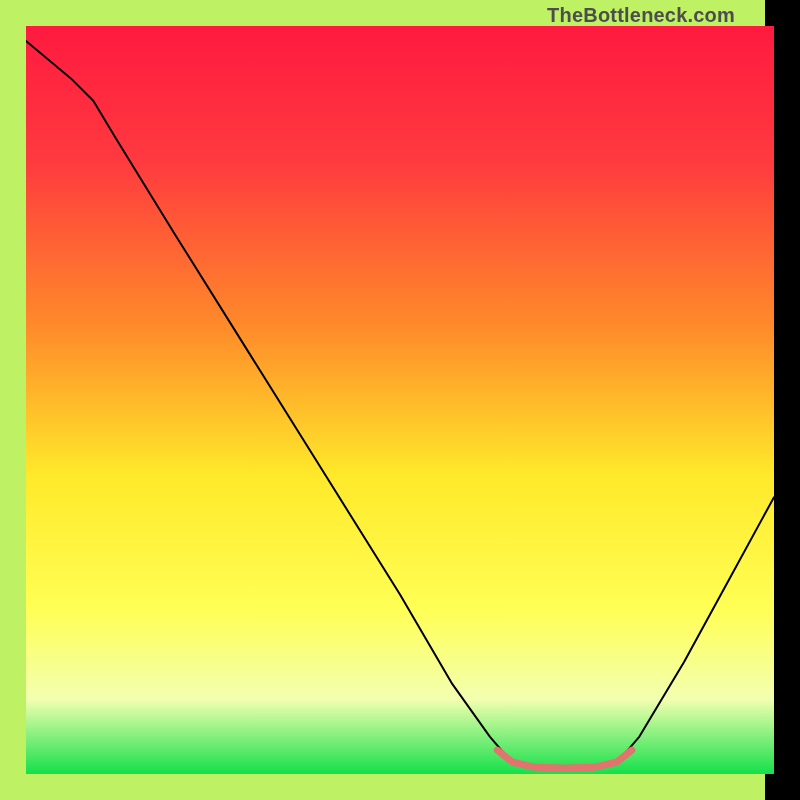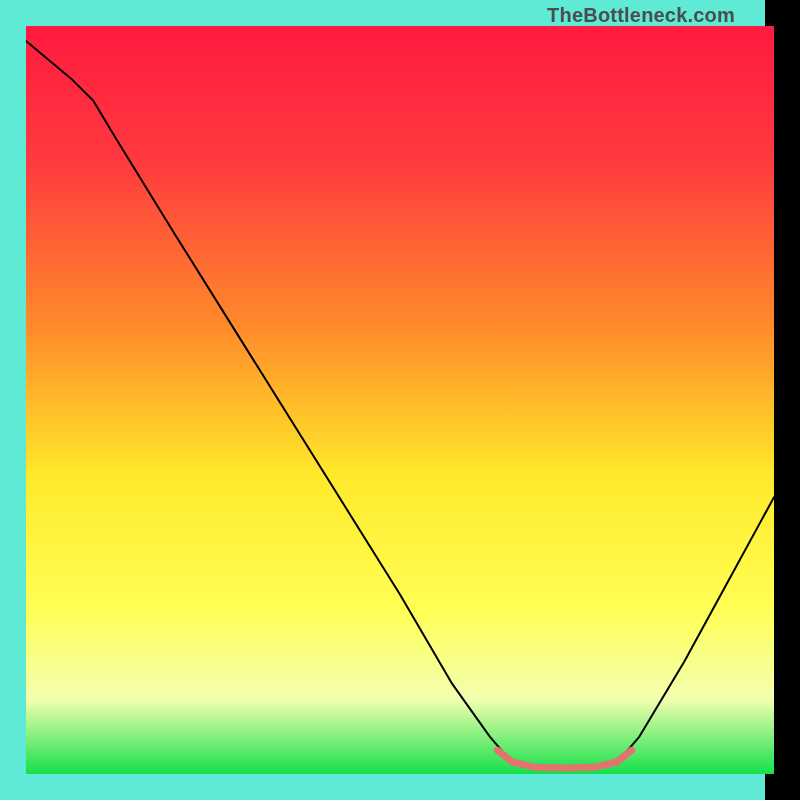--- a/index.html
+++ b/index.html
@@ -1,16 +1,16 @@
 <!DOCTYPE html>
 <html><head>
 <meta charset="utf-8">
 <style>
   html,body{margin:0;padding:0;width:800px;height:800px;background:#000;overflow:hidden;font-family:Arial,Helvetica,sans-serif}
-  .frame{position:absolute;left:0;top:0;width:765px;height:800px;background:#5eead4}
+  .frame{position:absolute;left:0;top:0;width:765px;height:800px;background:#bef264}
   .plot{position:absolute;left:26px;top:26px;width:748px;height:748px;overflow:hidden}
   .watermark{position:absolute;right:30px;top:4px;color:#4d4d4d;font-size:20px;font-weight:600;letter-spacing:.2px}
   svg{display:block}
 </style>
 </head>
 <body>
 
 <div class="frame">
   <div class="watermark">TheBottleneck.com</div>
   <div class="plot">

